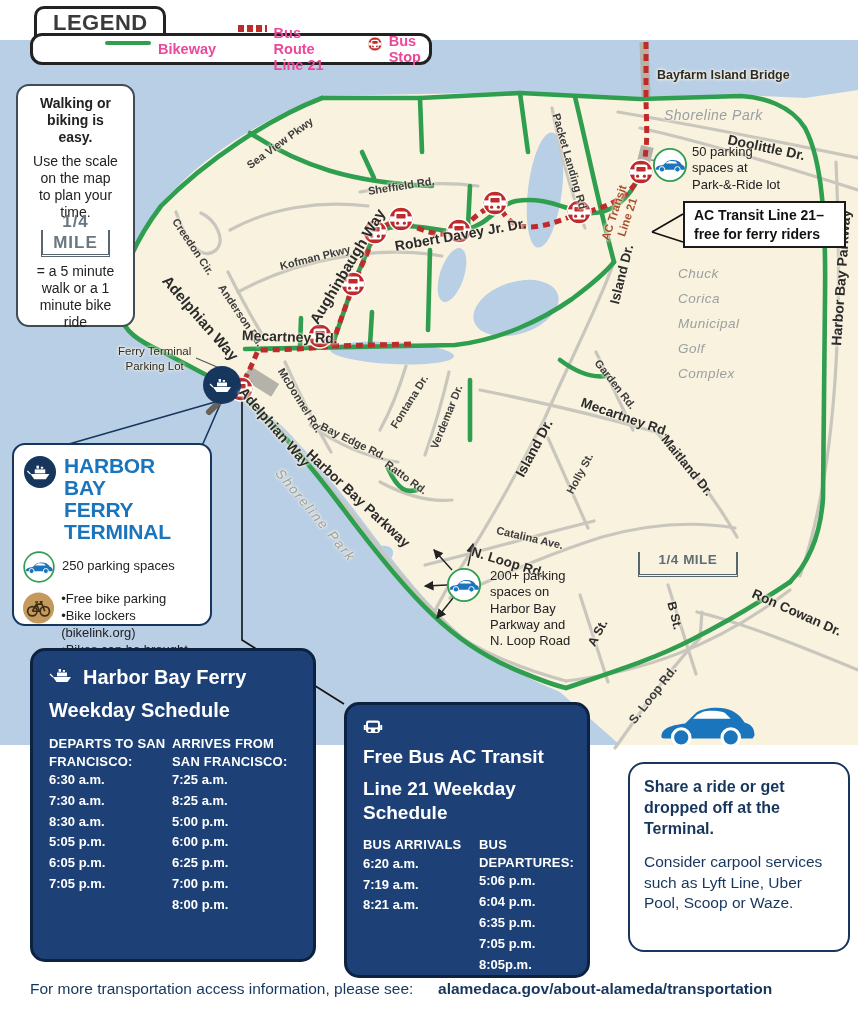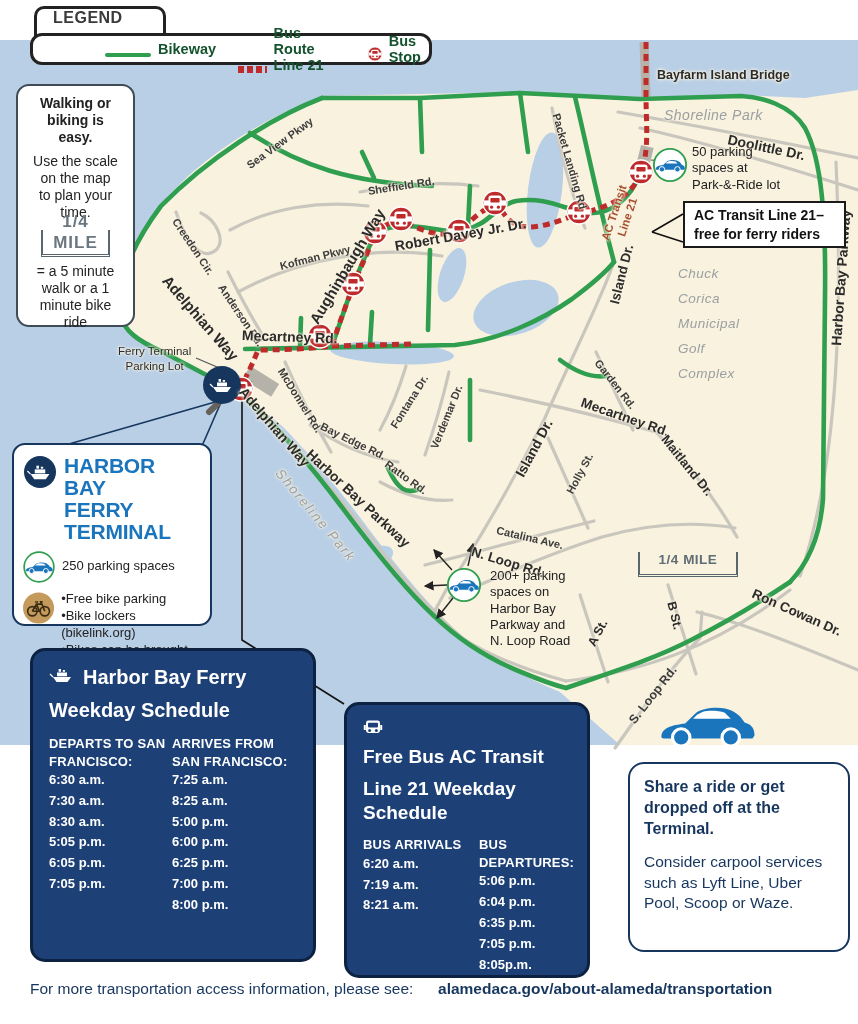--- a/index.html
+++ b/index.html
@@ -15,26 +15,26 @@
        transform-origin:0 50%;
        text-shadow:0 0 2px #f9f2df,0 0 3px #f9f2df,0 0 4px #f9f2df;}
   .minor{font-weight:600;font-size:11px;color:#3c3c3c;}
   .park{font-style:italic;font-weight:400;color:#9aa0a2;font-size:13px;letter-spacing:.5px;}
   .pre{white-space:pre-line;}
   .lbl-red{color:#a8502f;font-weight:bold;font-size:11.5px;line-height:1.25;}
   .note-text{font-weight:400;font-size:13px;color:#222;line-height:1.25;text-shadow:0 0 2px #f9f2df,0 0 3px #f9f2df;}
   
   .legend-tab{left:34px;top:6px;width:132px;height:30px;background:#fff;border:3px solid #222;
       border-bottom:none;border-radius:10px 10px 0 0;z-index:31;
-      font-weight:bold;font-size:16px;color:#3a3a3a;letter-spacing:.5px;
-      display:flex;padding-left:16px;box-sizing:border-box;}
+      font-weight:bold;font-size:22px;color:#3a3a3a;letter-spacing:.5px;
+      display:flex;align-items:center;padding-left:16px;box-sizing:border-box;}
   .legend-bar{left:30px;top:33px;width:402px;height:32px;background:#fff;border:3px solid #222;
       border-radius:12px;z-index:32;display:flex;align-items:center;gap:10px;
       padding:0 0 0 72px;box-sizing:border-box;}
-  .legend-item{display:flex;align-items:flex-end;gap:7px;font-weight:bold;font-size:14.5px;color:#14532d;}
+  .legend-item{display:flex;align-items:flex-start;gap:7px;font-weight:bold;font-size:14.5px;color:#ec4899;}
   .swatch-bikeway{width:46px;height:4px;background:#2f9e4f;border-radius:2px;}
   .swatch-busroute{width:50px;height:7px;margin-left:12px;
       background:repeating-linear-gradient(90deg,#bf2b2b 0 6px,transparent 6px 9px);}
   
   .info-box{background:#fff;border:2px solid #3f4c55;border-radius:13px;box-sizing:border-box;z-index:30;}
   .walking{left:16px;top:84px;width:119px;height:243px;padding:9px 15px;text-align:center;
       font-size:14px;color:#222;line-height:1.22;}
   .walking .t{font-weight:bold;margin-bottom:7px;}
   .bracket{margin:8px 8px 6px 8px;height:24px;border-left:2px solid #57666f;border-right:2px solid #57666f;
       border-bottom:3px double #57666f;color:#6a7780;font-size:17px;font-weight:600;

